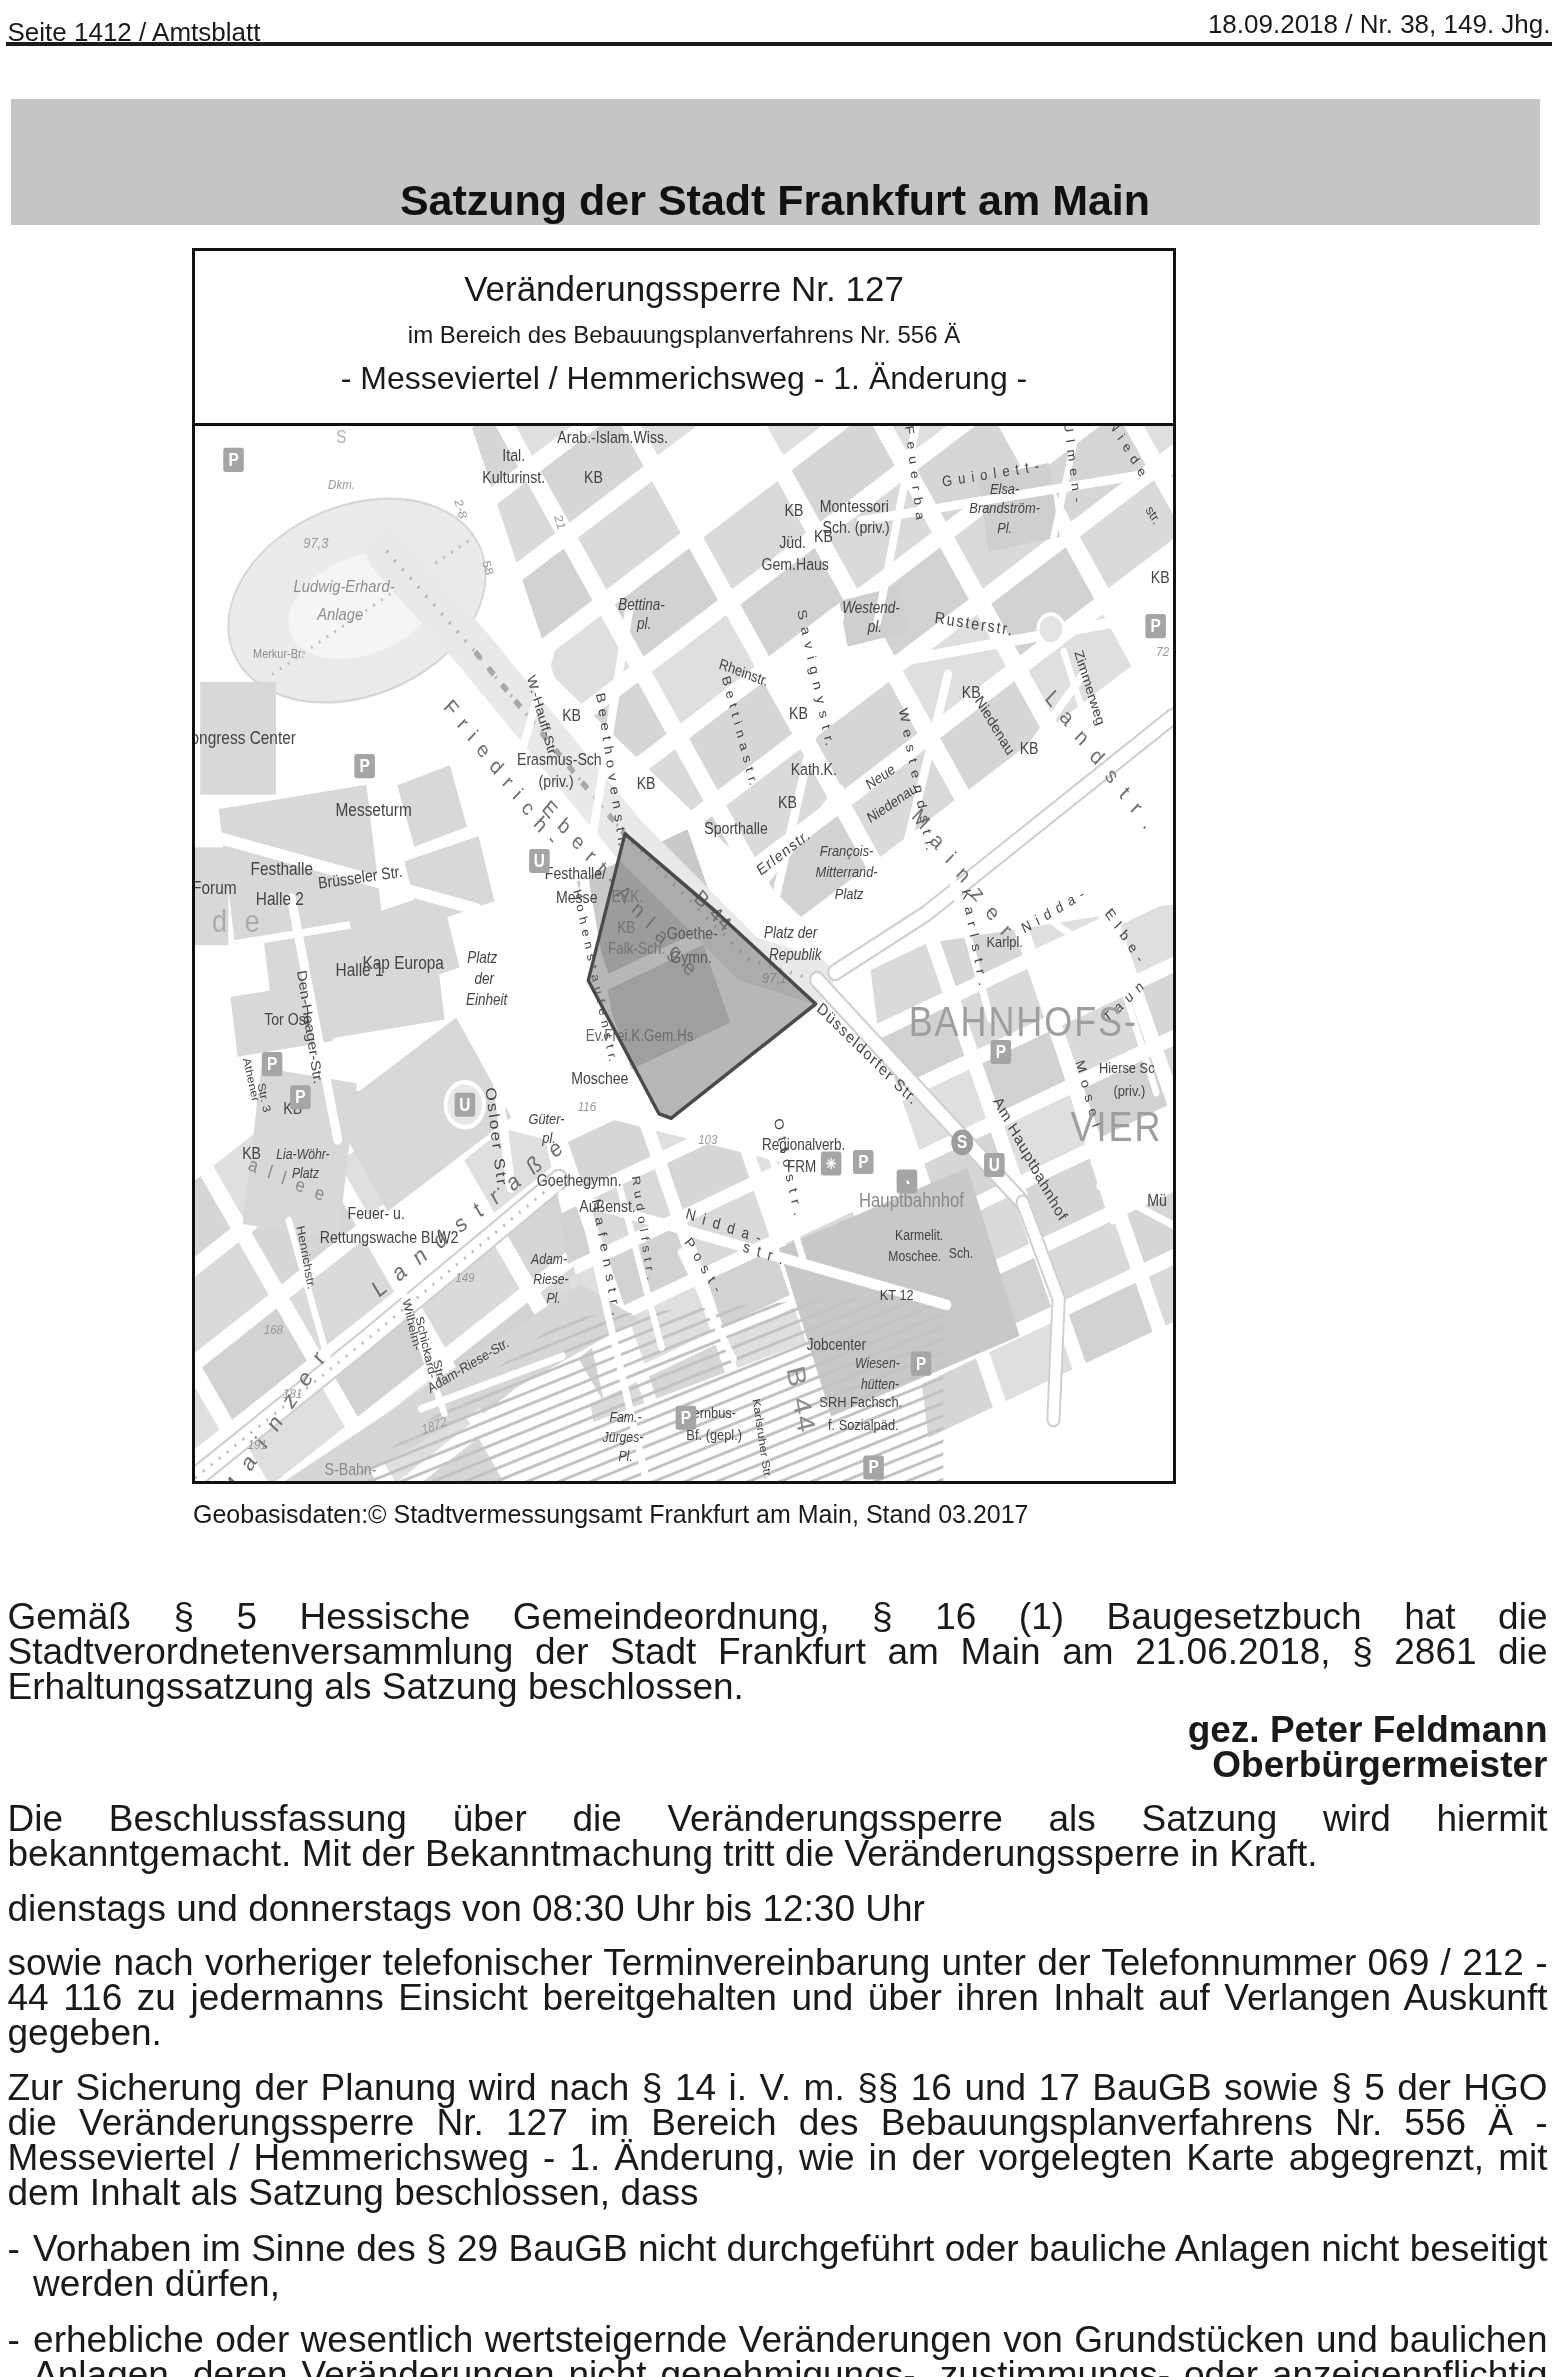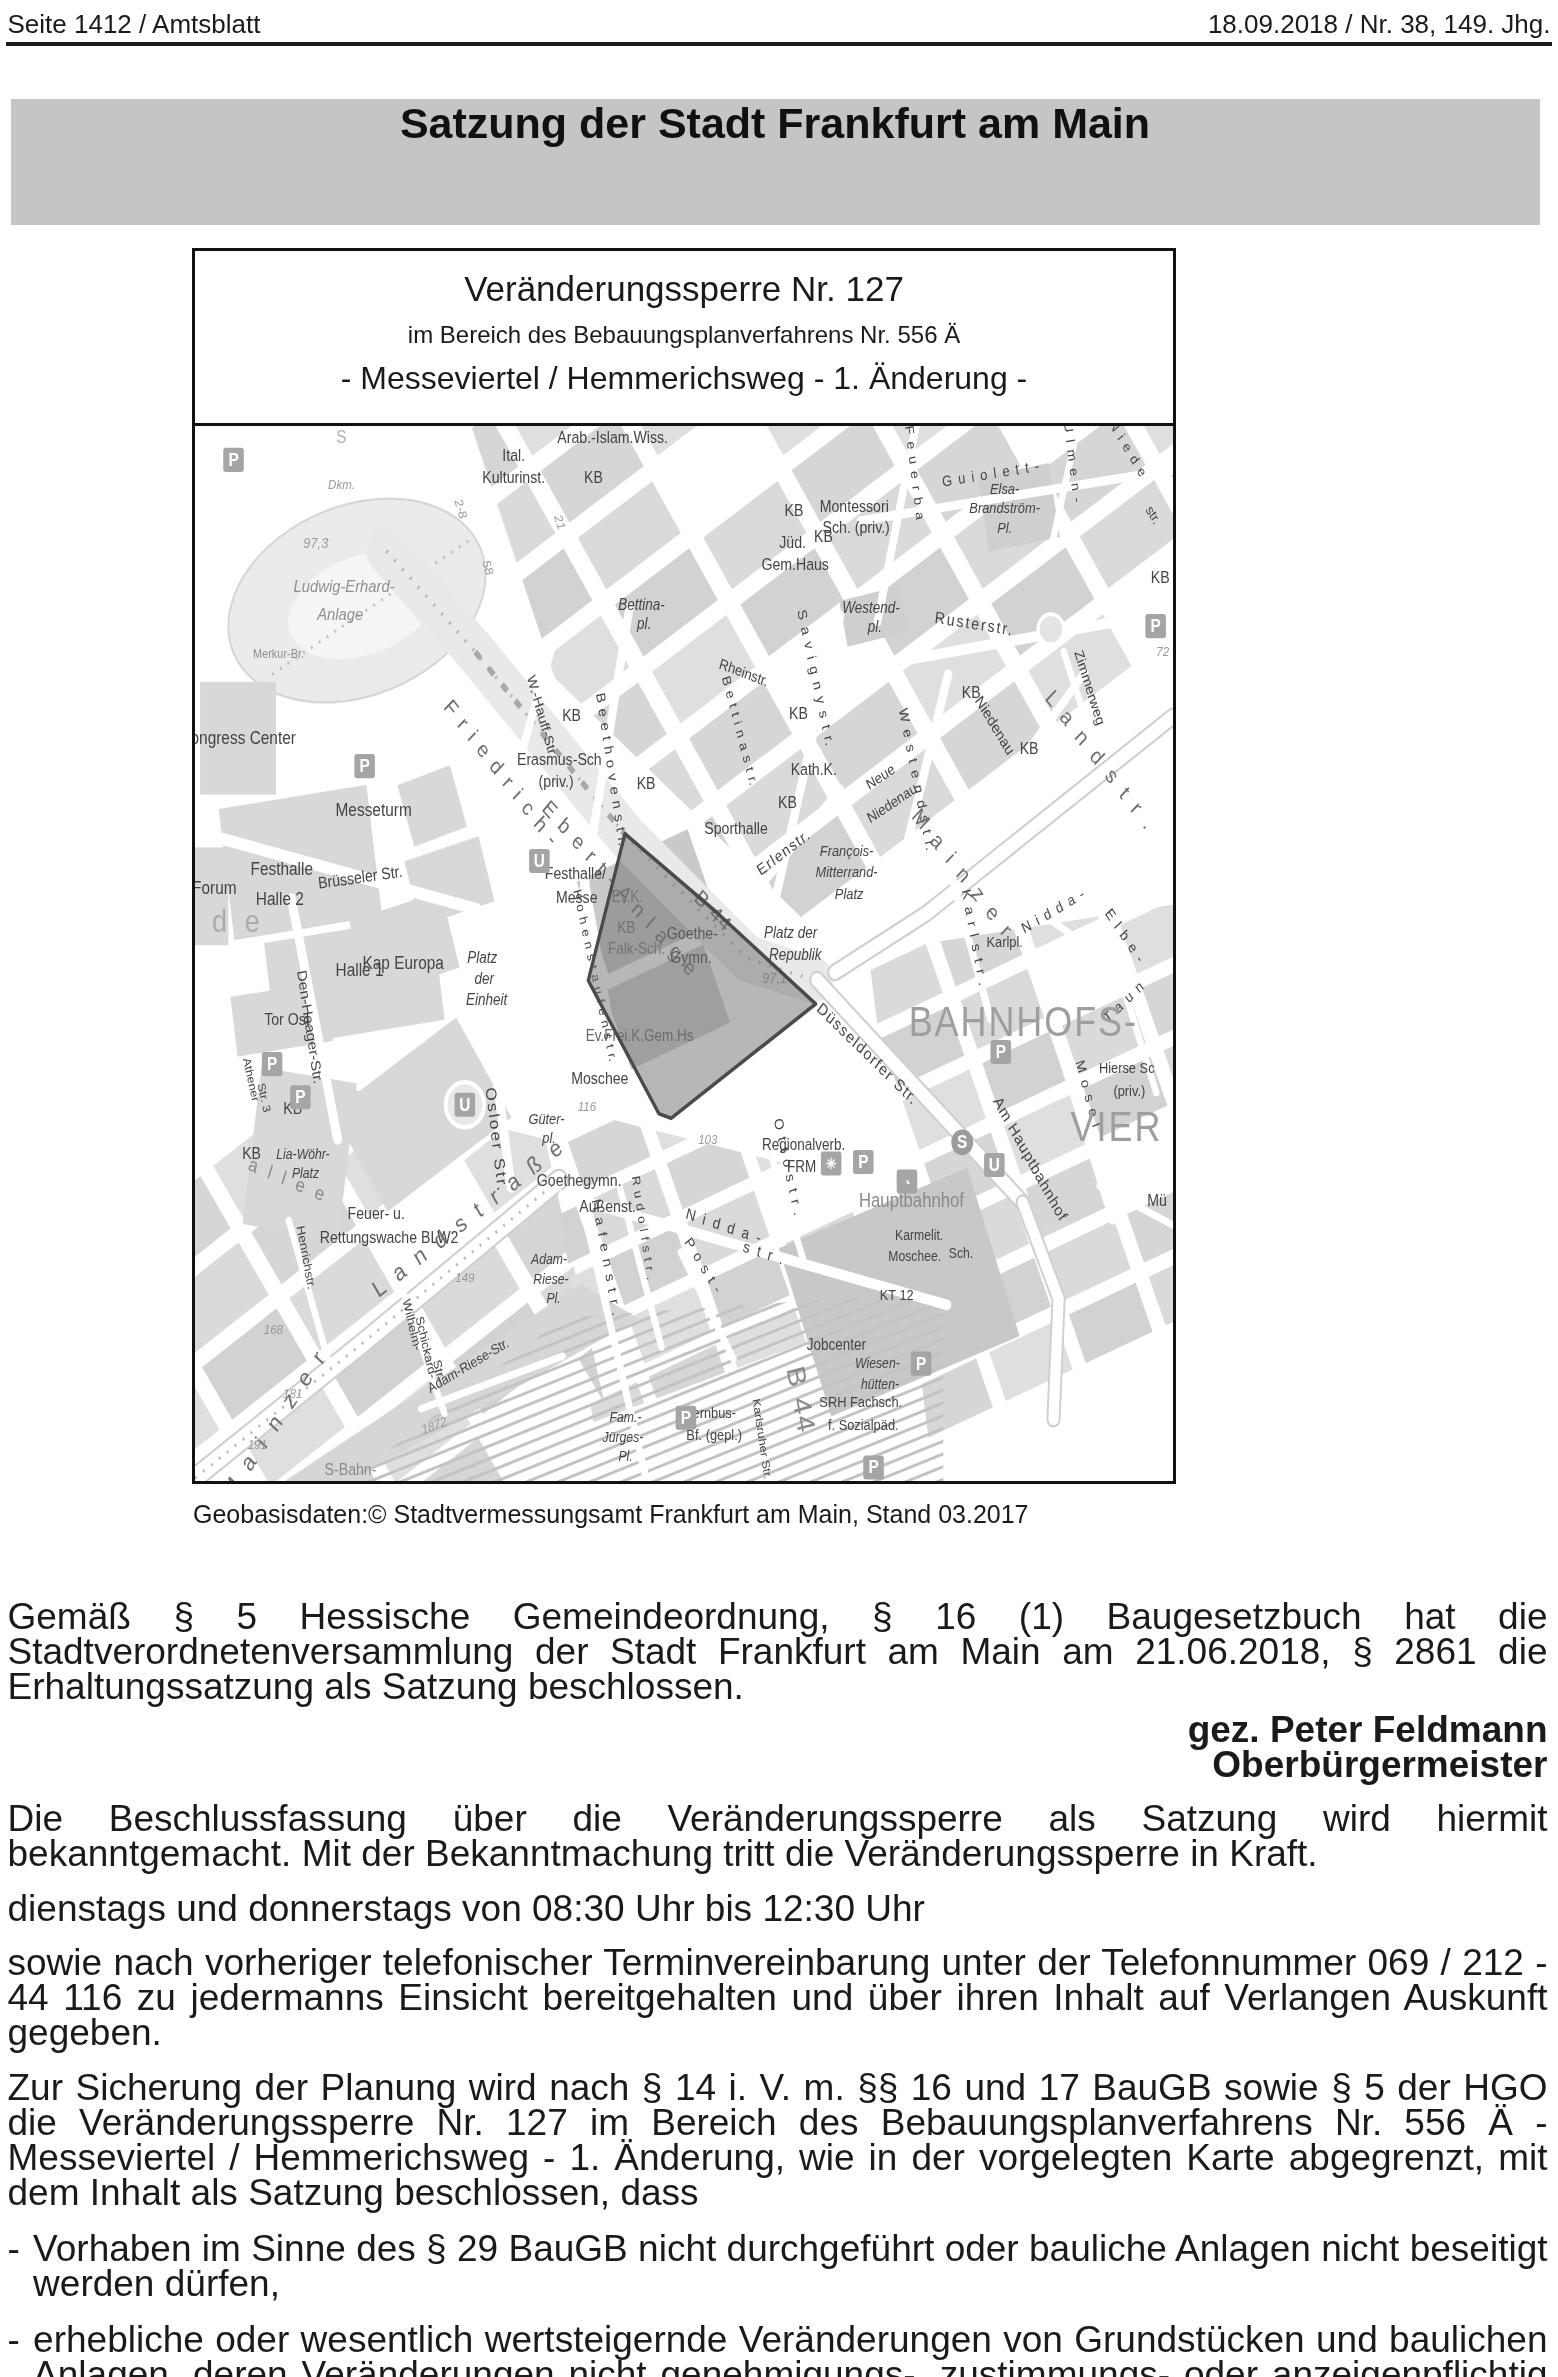--- a/index.html
+++ b/index.html
@@ -2,26 +2,26 @@
 <html style="font-size:12px"><head>
 <meta charset="utf-8">
 <style>
   html,body{margin:0;padding:0;}
   body{
     width:1558px;height:2377px;position:relative;background:#ffffff;
     font-family:"Liberation Sans",sans-serif;color:#1a1a1a;overflow:hidden;
   }
   
   .hdr{position:absolute;top:9px;left:7.5px;right:7.5px;font-size:26px;}
-  .hdr .hl{position:absolute;left:0;top:0;}
+  .hdr .hl{position:absolute;left:0;top:8px;}
   .hdr .hr{position:absolute;right:0;top:0;}
   .hdr-rule{position:absolute;top:42px;left:6px;right:6px;height:3.8px;background:#1c1c1c;}
   
   .banner{position:absolute;left:10.5px;top:99px;width:1529px;height:126px;
-    display:flex;align-items:flex-start;justify-content:center;}
+    display:flex;align-items:flex-end;justify-content:center;}
   .banner h1{margin:0;font-size:43px;font-weight:bold;letter-spacing:0px;color:#111;}
   
   .map-frame{position:absolute;left:192px;top:248px;width:984px;border:3.8px solid #111;box-sizing:border-box;background:#fff;}
   .map-title{height:175px;border-bottom:3.8px solid #111;text-align:center;box-sizing:border-box;padding-top:18px;}
   .map-title .t1{font-size:35px;margin:0 0 12px 0;}
   .map-title .t2{font-size:24px;margin:0 0 10.5px 0;}
   .map-title .t3{font-size:32px;margin:0;}
   .map-canvas{height:1055px;position:relative;background:#fdfdfd;}
   .map-canvas svg{position:absolute;left:0;top:0;width:100%;height:100%;}
   .map-caption{position:absolute;left:193px;top:1500px;font-size:25px;}

